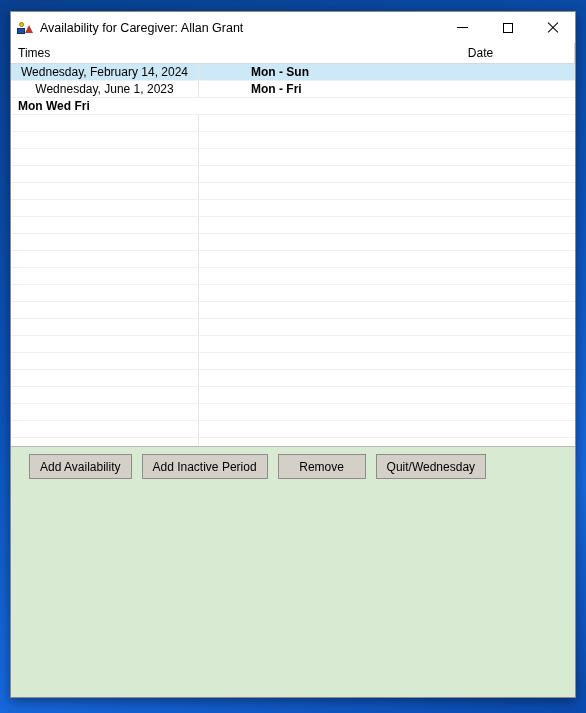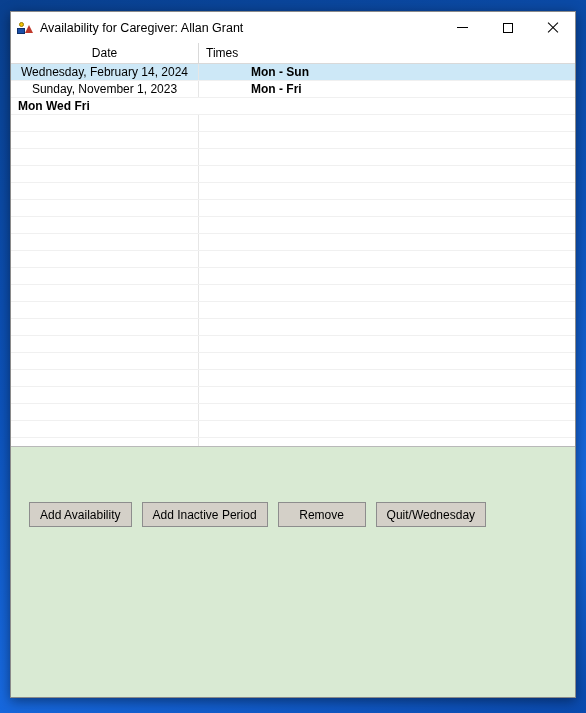--- a/index.html
+++ b/index.html
@@ -190,21 +190,20 @@
   .btn {
     background: #d4d0c8;
     border: 1px solid #8d8d8d;
     font-family: "Liberation Sans", sans-serif;
     font-size: 12px;
     color: #000;
     height: 25px;
     padding: 0 10px;
     cursor: default;
     box-sizing: border-box;
-    margin-top: 48px;
   }
   #btn-add-availability { min-width: 90px; }
   #btn-remove { min-width: 88px; }
 </style>
 </head>
 <body>
 
 <div id="desktop">
 
   <div id="window">
@@ -225,30 +224,30 @@
           <span class="gl-max"></span>
         </button>
         <button class="wbtn close">
           <span class="gl-close"></span>
         </button>
       </div>
     </div>
 
     <div id="listview">
       <div id="list-header">
+        <div class="hcell times">Times</div>
         <div class="hcell date">Date</div>
-        <div class="hcell times">Times</div>
       </div>
       <div id="rows">
           <div class="row selected">
             <div class="cell date">Wednesday, February 14, 2024</div>
             <div class="cell times">Mon - Sun</div>
           </div>
           <div class="row">
-            <div class="cell date">Sunday, November 1, 2023</div>
+            <div class="cell date">Wednesday, June 1, 2023</div>
             <div class="cell times">Mon - Fri</div>
           </div>
           <div class="row">
             <div class="cell times">Mon Wed Fri</div>
           </div>
           <div class="row empty">
             <div class="cell date"></div>
             <div class="cell times"></div>
           </div>
           <div class="row empty">

